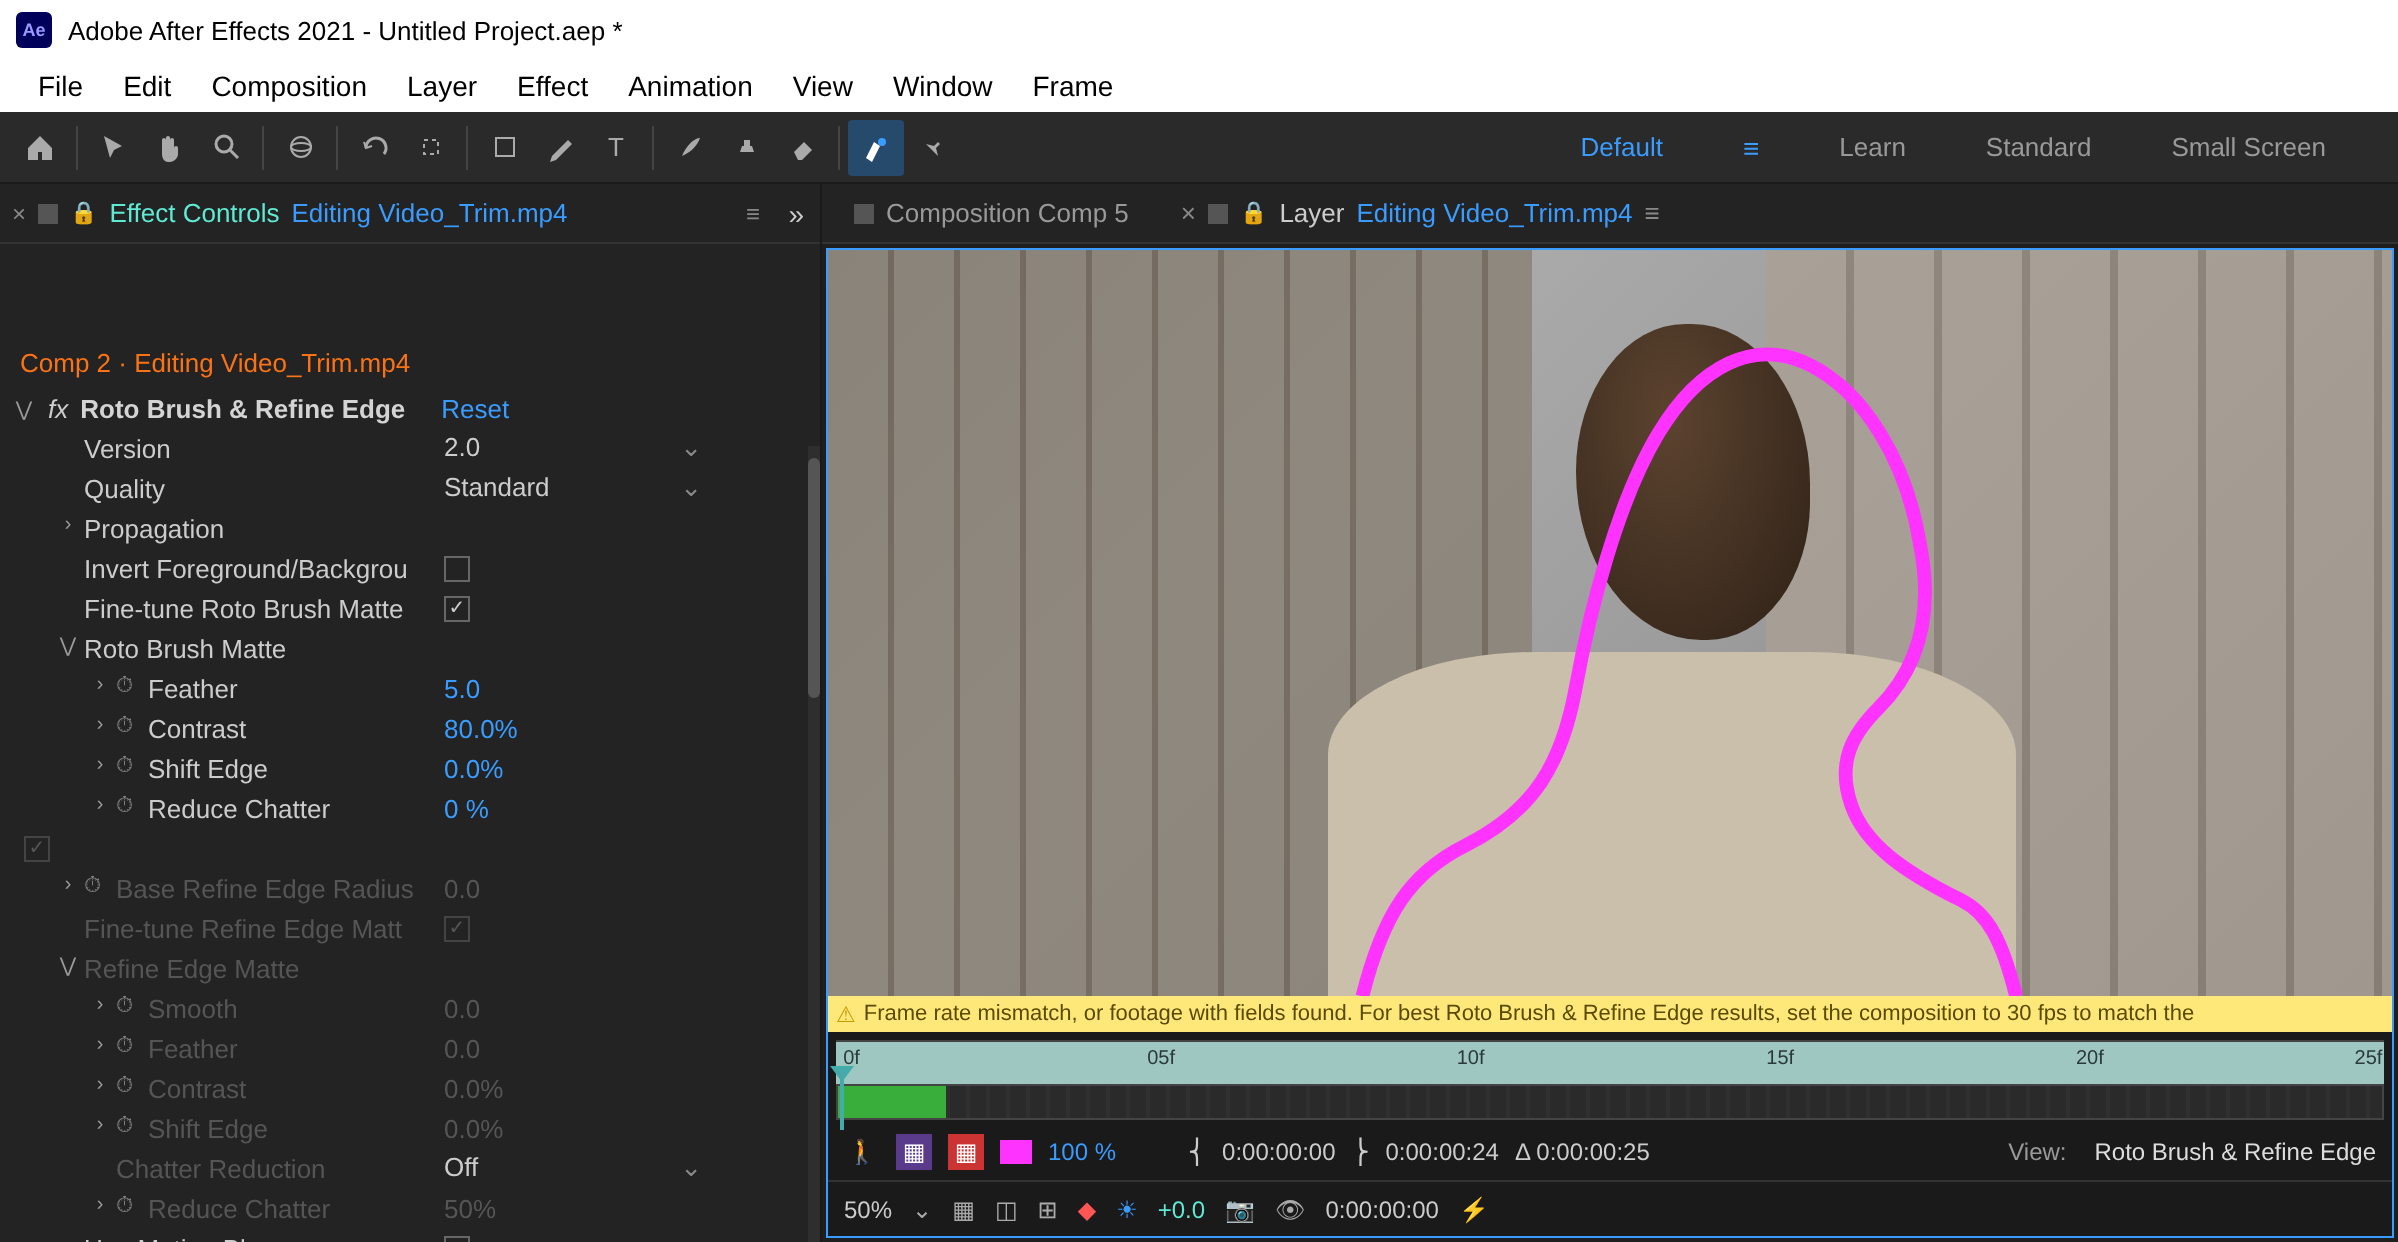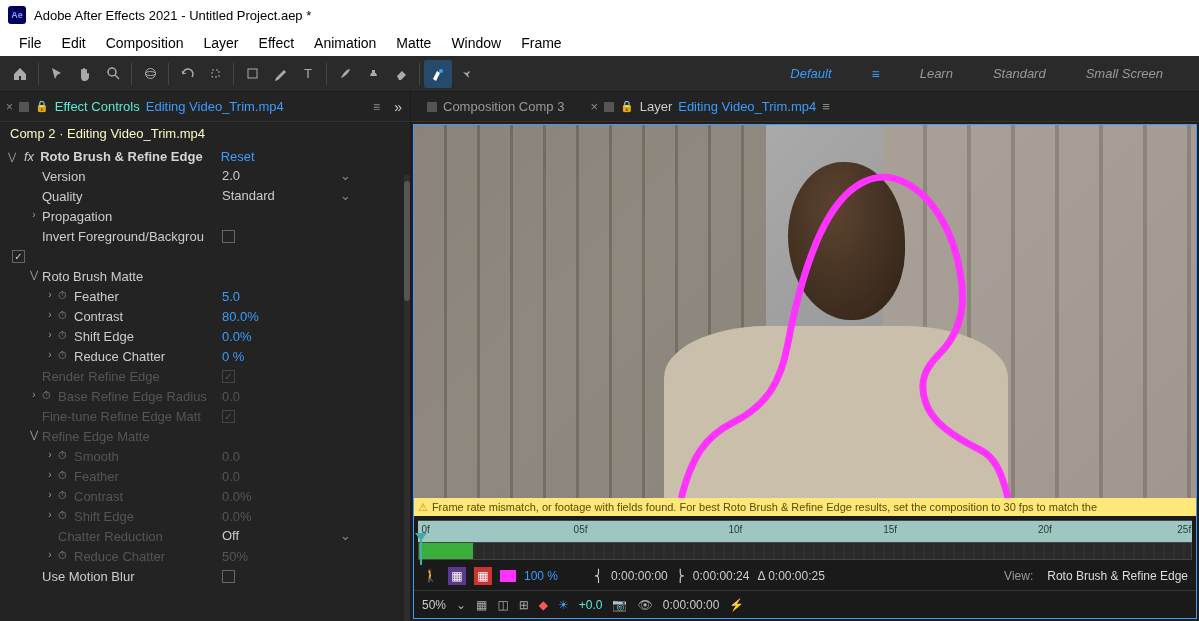--- a/index.html
+++ b/index.html
@@ -6,33 +6,33 @@
 body { background:#fff; width:1199px; height:621px; overflow:hidden; font-size:13px; color:#ccc; }
 .titlebar { height:30px; background:#fff; display:flex; align-items:center; padding:0 8px; gap:8px; color:#000; font-size:13px; }
 .ae-logo { width:18px; height:18px; background:#00005b; border-radius:3px; display:flex; align-items:center; justify-content:center; color:#9999ff; font-size:9px; font-weight:bold; }
 .menubar { height:26px; background:#fff; display:flex; align-items:center; padding:0 9px; gap:0; color:#000; font-size:14px; }
 .menubar span { padding:3px 10px; cursor:default; }
 .toolbar { height:36px; background:#2a2a2a; display:flex; align-items:center; padding:0 6px; gap:0; border-bottom:1px solid #1a1a1a; }
 .toolbar .tbtn { width:28px; height:28px; display:flex; align-items:center; justify-content:center; color:#aaa; cursor:pointer; }
 .toolbar .sep { width:1px; height:22px; background:#444; margin:0 4px; }
 .toolbar .tbtn.active { background:#264a6b; color:#fff; border-radius:2px; }
 .workspaces { margin-left:auto; display:flex; gap:40px; padding-right:30px; font-size:13px; align-items:center; }
-.workspaces .ws { color:#999; cursor:pointer;font-style:italic; }
+.workspaces .ws { color:#999; cursor:pointer; }
 .workspaces .ws.active { color:#3a9cff; }
 .workspaces .ham { color:#3a9cff; font-size:14px; }
 .main { display:flex; height:529px; background:#1e1e1e; }
 .left { width:411px; background:#232323; display:flex; flex-direction:column; border-right:1px solid #1a1a1a; }
 .panel-tabs { height:30px; background:#232323; display:flex; align-items:center; padding:0 6px; gap:6px; border-bottom:1px solid #333; position:relative; }
 .panel-tabs .x { color:#888; cursor:pointer; font-size:12px; }
 .panel-tabs .lock { color:#888; font-size:11px; }
 .panel-tabs .tab-title { color:#5eead4; font-size:13px; }
 .panel-tabs .tab-file { color:#3a9cff; font-size:13px; }
 .panel-tabs .arr { position:absolute; right:8px; color:#ccc; font-size:14px; }
 .panel-tabs .ham2 { position:absolute; right:30px; color:#888; font-size:12px; }
-.breadcrumb { padding:4px 10px; color:#fef9c3; font-size:13px; background:#232323; }
+.breadcrumb { padding:4px 10px; color:#f97316; font-size:13px; background:#232323;margin-top:48px; }
 .props { flex:1; overflow:auto; background:#232323; padding:2px 0 2px 2px; }
 .prow { display:flex; align-items:center; height:20px; font-size:13px; padding-left:10px; }
 .prow .label { flex:0 0 210px; color:#ccc; display:flex; align-items:flex-start; gap:2px; }
 .prow .label.dim { color:#555; }
 .prow .val { color:#3a9cff; cursor:pointer; }
 .prow .val.dim { color:#555; }
 .prow .val.dd { color:#ccc; width:135px; display:flex; justify-content:space-between; padding-right:6px; border-bottom:1px solid transparent; }
 .prow .val.dd .chev { color:#888; }
 .chk { width:13px; height:13px; border:1px solid #666; display:inline-block; cursor:pointer; }
 .chk.on::after { content:"✓"; font-size:10px; color:#ccc; display:block; text-align:center; line-height:11px; }
@@ -91,21 +91,21 @@
   <span>Adobe After Effects 2021 - Untitled Project.aep *</span>
 </div>
 
 <div class="menubar">
   <span>File</span>
   <span>Edit</span>
   <span>Composition</span>
   <span>Layer</span>
   <span>Effect</span>
   <span>Animation</span>
-  <span>Matte</span>
+  <span>View</span>
   <span>Window</span>
   <span>Frame</span>
 </div>
 
 <div class="toolbar">
   <div class="tbtn">
       <svg width="16" height="16" viewBox="0 0 16 16">
         <path d="M2 8l6-6 6 6v6H9v-4H7v4H2z" fill="#aaa"></path>
       </svg>
     </div>
@@ -245,20 +245,24 @@
             </div>
           </div>
           <div class="prow">
             <div class="label" style="padding-left: 16px;">
               <span class="twirl"></span>
               <span>Invert Foreground/Backgrou</span>
             </div>
             <span class="chk"></span>
           </div>
           <div class="prow">
+            <div class="label" style="padding-left: 16px;">
+              <span class="twirl"></span>
+              <span>Fine-tune Roto Brush Matte</span>
+            </div>
             <span class="chk on"></span>
           </div>
           <div class="prow">
             <div class="label" style="padding-left: 16px;">
               <span class="twirl">⋁</span>
               <span>Roto Brush Matte</span>
             </div>
           </div>
           <div class="prow">
             <div class="label" style="padding-left: 32px;">
@@ -286,24 +290,20 @@
           </div>
           <div class="prow">
             <div class="label" style="padding-left: 32px;">
               <span class="twirl">›</span>
               <span class="stopwatch">⏱</span>
               <span>Reduce Chatter</span>
             </div>
             <div class="val">0 %</div>
           </div>
           <div class="prow">
-            <div class="label dim" style="padding-left: 16px;">
-              <span class="twirl"></span>
-              <span>Render Refine Edge</span>
-            </div>
             <span class="chk on dim"></span>
           </div>
           <div class="prow">
             <div class="label dim" style="padding-left: 16px;">
               <span class="twirl">›</span>
               <span class="stopwatch">⏱</span>
               <span>Base Refine Edge Radius</span>
             </div>
             <div class="val dim">0.0</div>
           </div>
@@ -381,21 +381,21 @@
       <div class="scroll-hint">
           <div class="thumb"></div>
         </div>
     </div>
   </div>
 
   <div class="right">
     <div class="rtabs">
       <div class="tab">
         <span class="sq"></span>
-        <span>Composition Comp 3</span>
+        <span>Composition Comp 5</span>
       </div>
       <div class="tab active">
         <span class="x" style="color:#888">×</span>
         <span class="sq"></span>
         <span class="lock" style="font-size:11px">🔒</span>
         <span>Layer</span>
         <span class="file">Editing Video_Trim.mp4</span>
         <span style="color:#888">≡</span>
       </div>
     </div>

